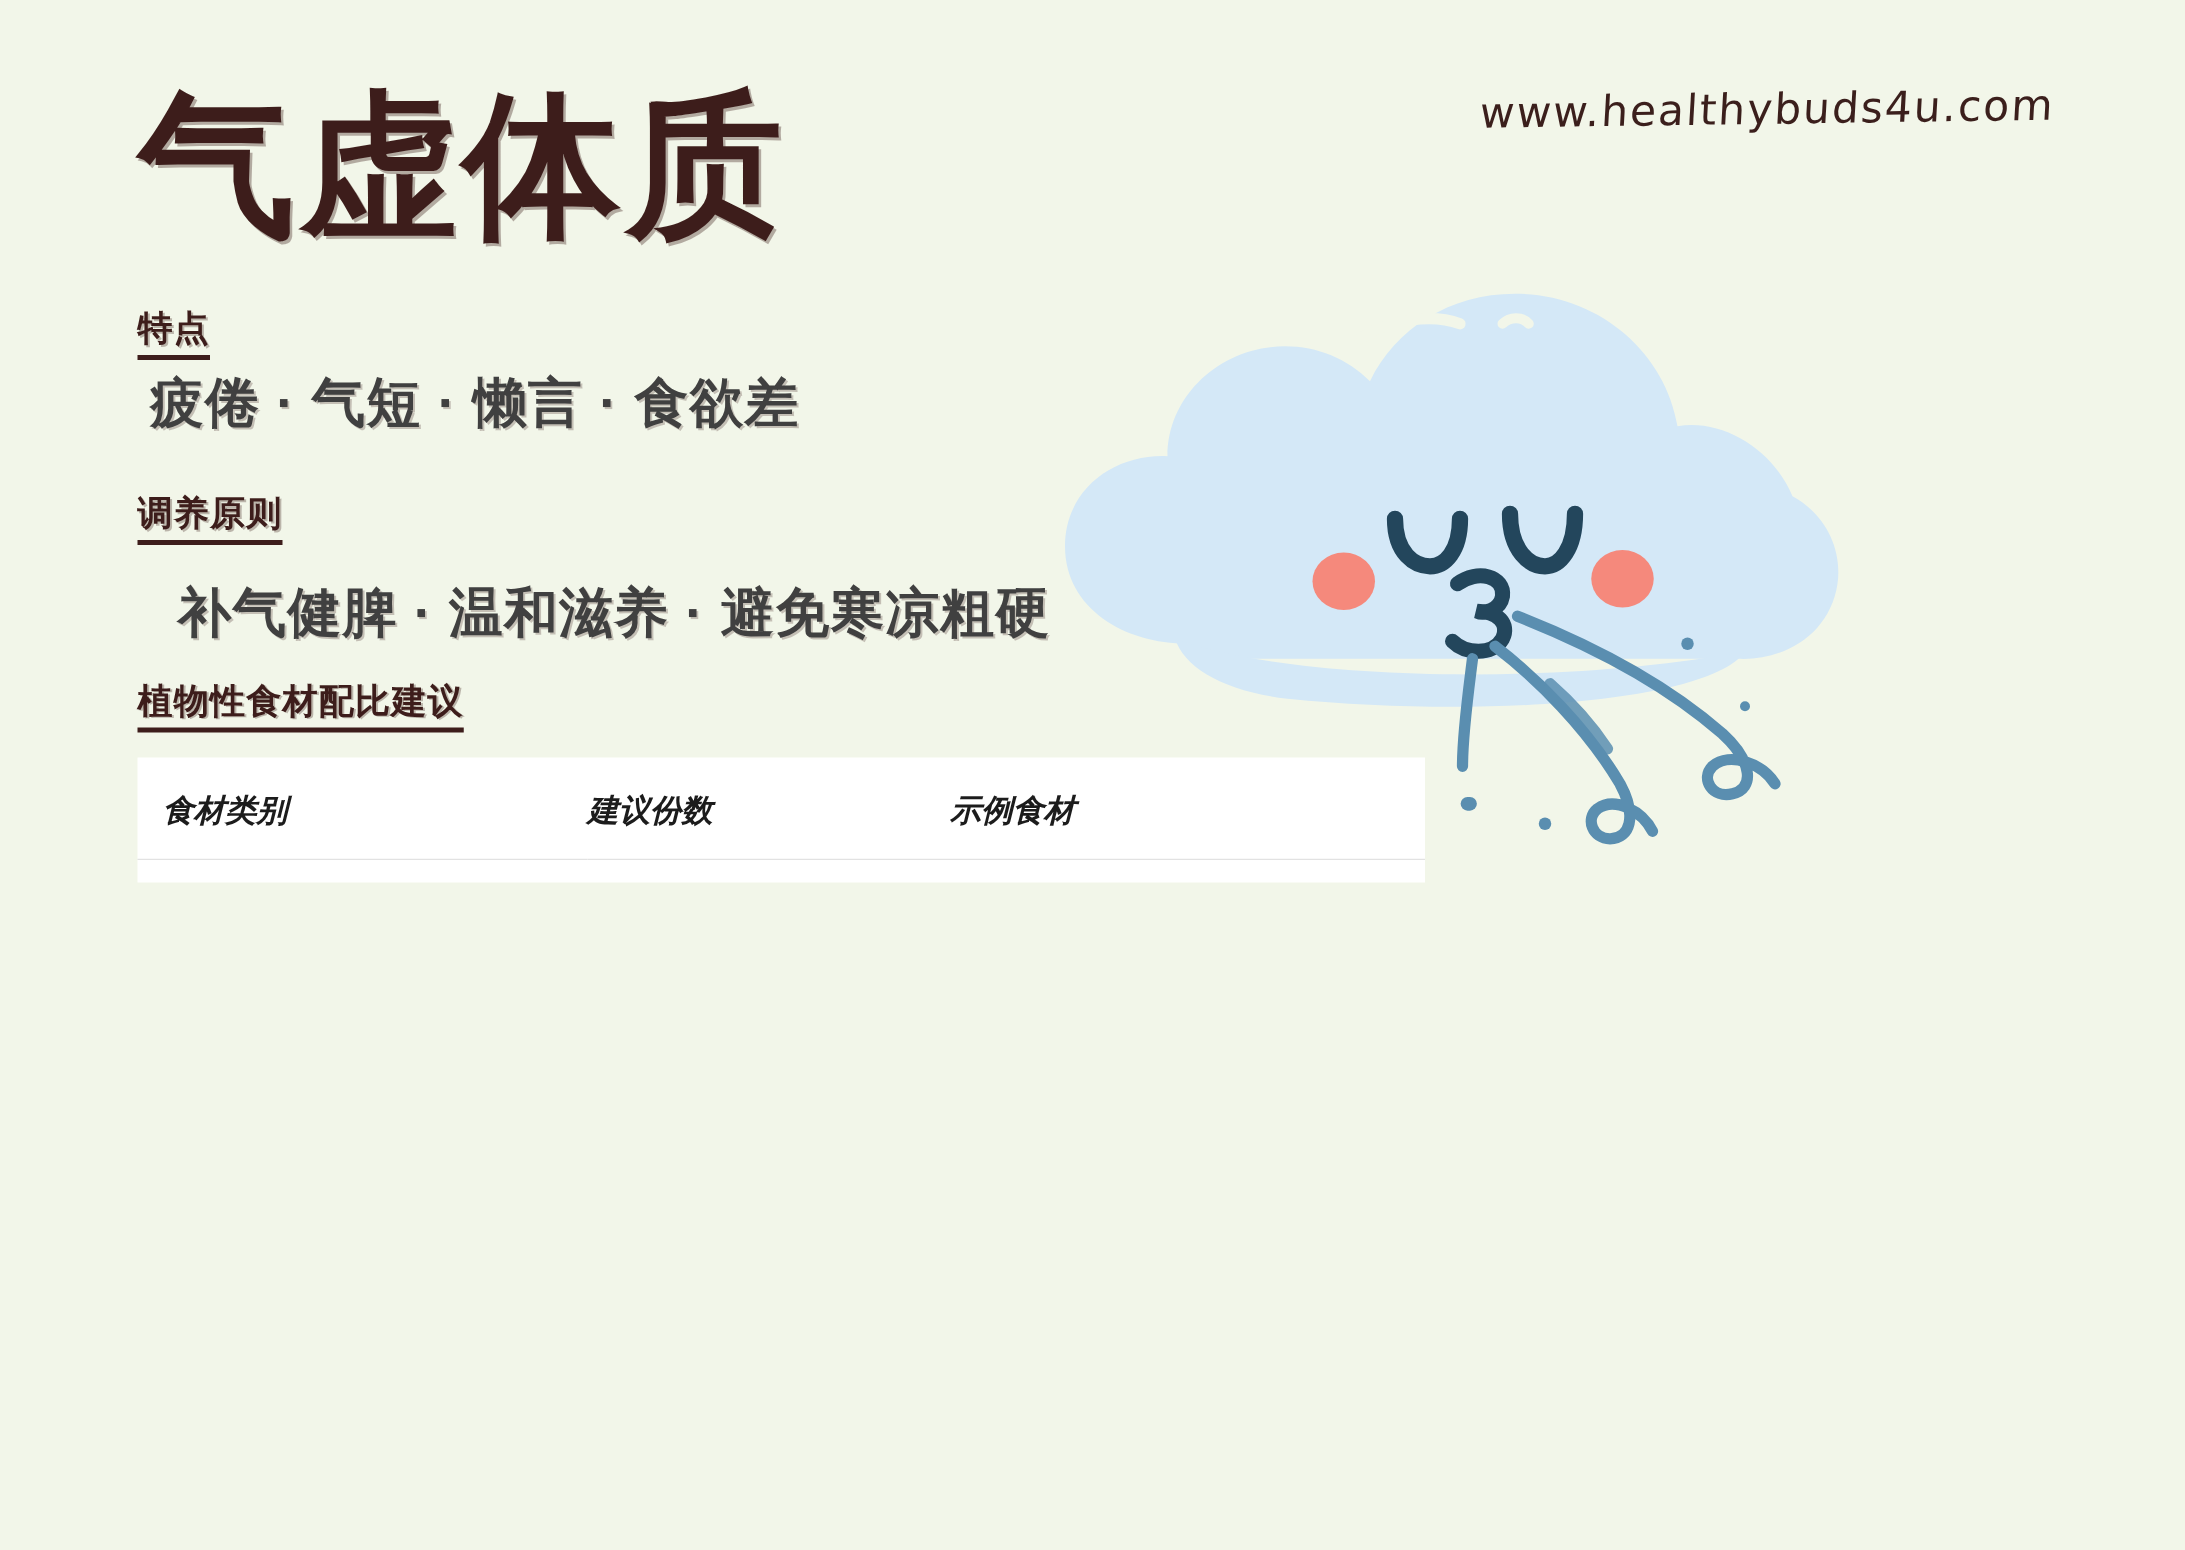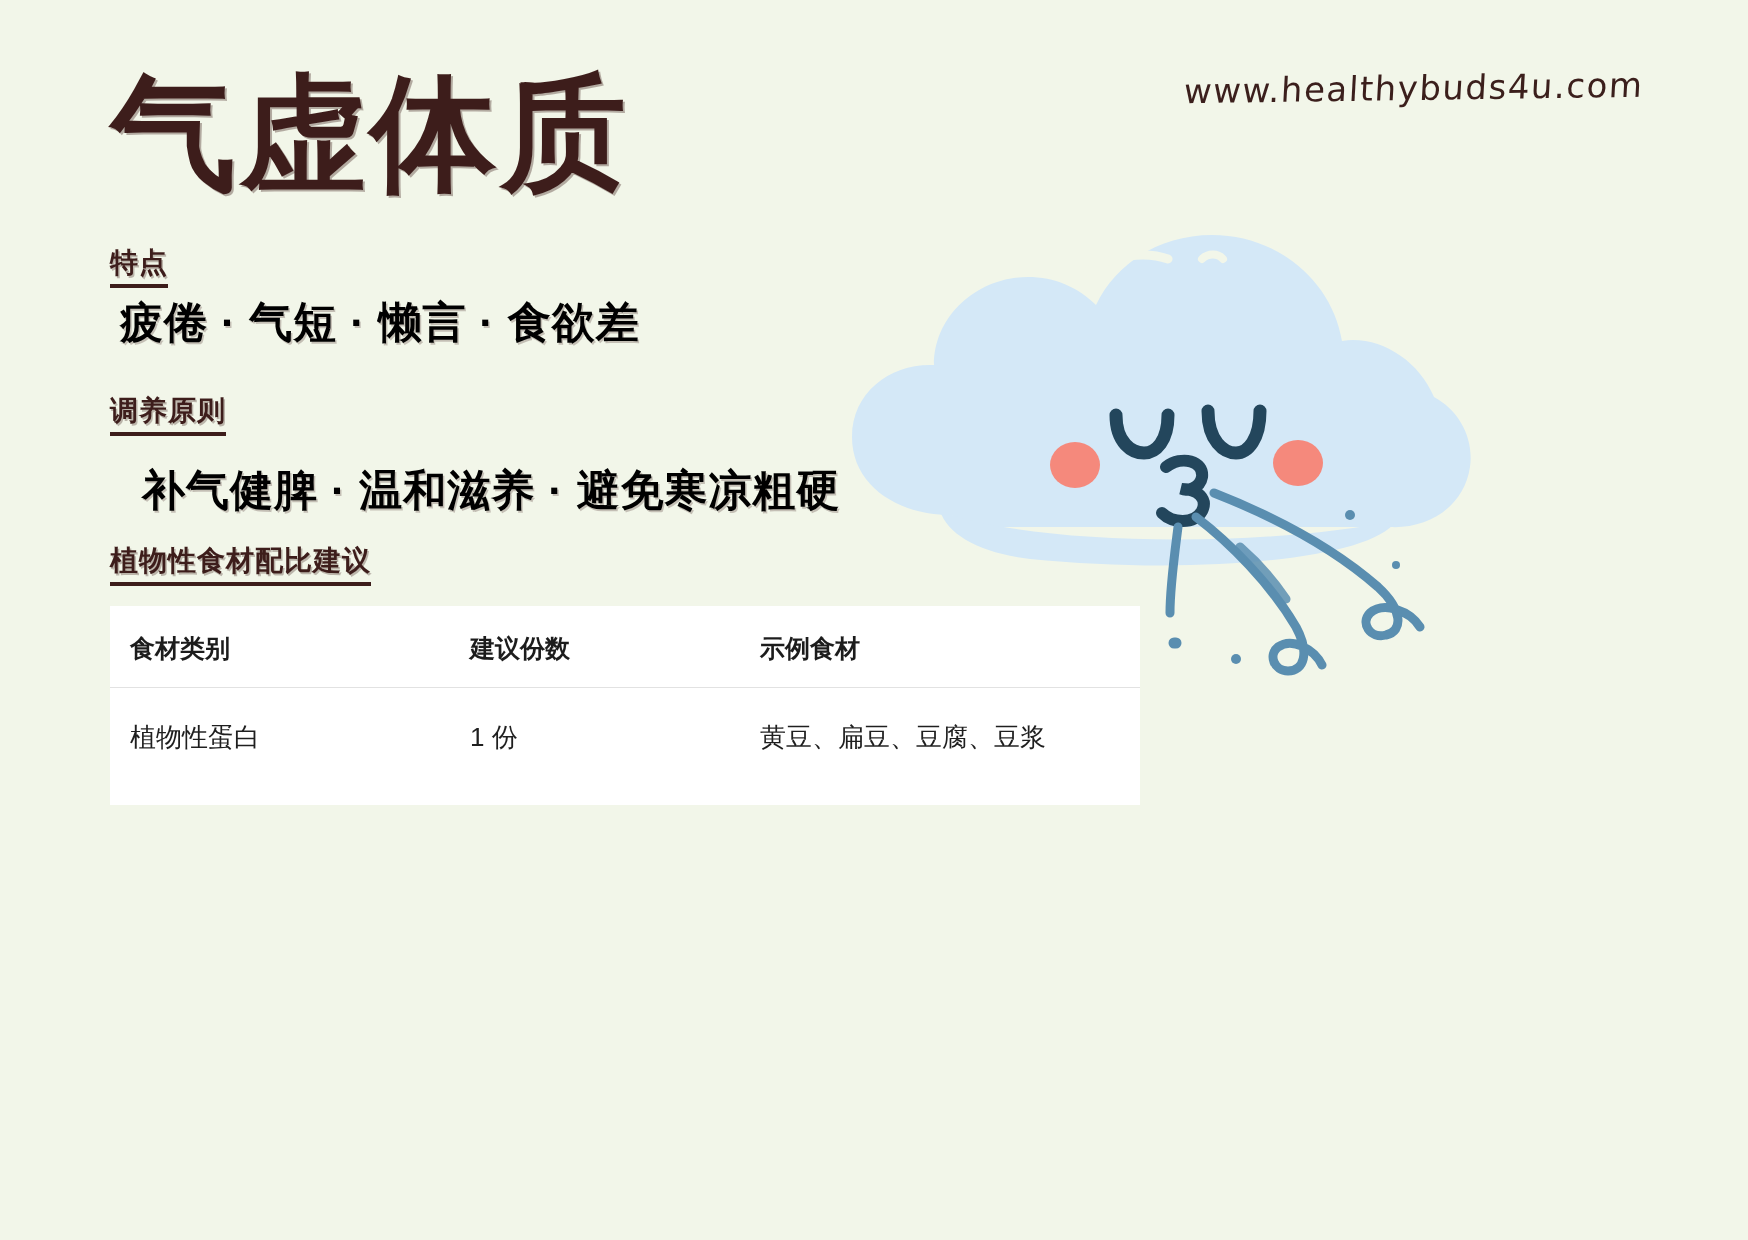--- a/index.html
+++ b/index.html
@@ -53,21 +53,21 @@
     border-bottom: 4px solid #3d1d1b;
     padding-bottom: 2px;
     display: inline-block;
     text-shadow: 1.5px 1.5px 0 rgba(61,29,27,0.3);
   }
   .sec-body {
     position: absolute;
     left: 120px;
     font-size: 43px;
     font-weight: 700;
-    color: #000000;
+    color: #404040;
     letter-spacing: 1px;
     text-shadow: 1.5px 1.5px 0 rgba(61,29,27,0.25);
   }
 
   #head-tedian  { top: 244px; }
   #body-tedian  { top: 294px; }
   #head-tiaoyang{ top: 392px; }
   #body-tiaoyang{ top: 462px; margin-left: 22px; }
   #head-peibi   { top: 542px; }
 
@@ -78,20 +78,21 @@
     top: 606px;
     width: 1030px;
     background: #ffffff;
     box-sizing: border-box;
     padding: 0 0 18px 0;
   }
   table {
     width: 100%;
     border-collapse: collapse;
     table-layout: fixed;
+    font-style: italic;
   }
   th {
     text-align: left;
     font-size: 25px;
     font-weight: 700;
     color: #1c1c1c;
     padding: 26px 0 22px 0;
     border-bottom: 1.5px solid #e2e2e2;
   }
   td {
@@ -182,20 +183,15 @@
 <div class="table-card">
   <table>
     <thead>
       <tr>
         <th class="col-cat">食材类别</th>
         <th class="col-serv">建议份数</th>
         <th class="col-ex">示例食材</th>
       </tr>
     </thead>
     <tbody>
-      <tr>
-        <td class="col-cat">植物性蛋白</td>
-        <td class="col-serv">1 份</td>
-        <td class="col-ex">黄豆、扁豆、豆腐、豆浆</td>
-      </tr>
     </tbody>
   </table>
 </div>
 
 </body></html>

